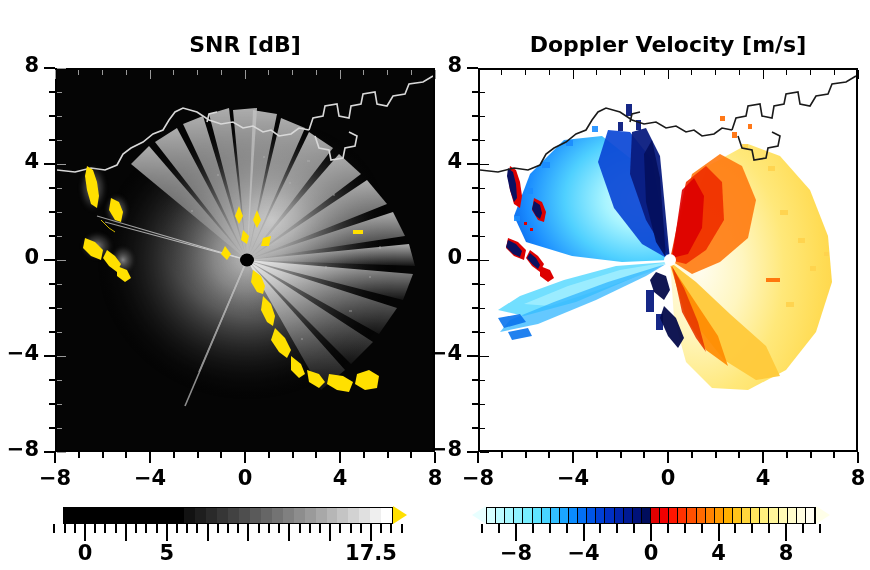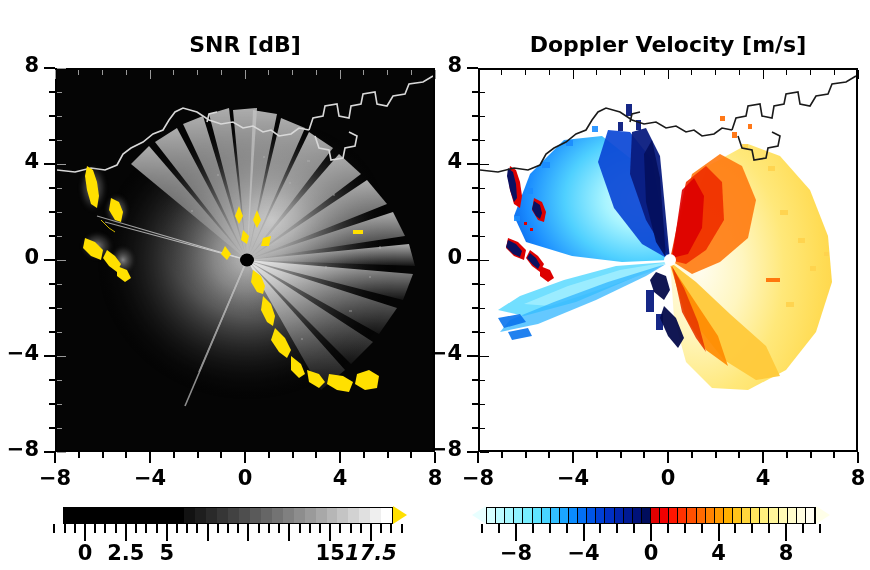--- a/index.html
+++ b/index.html
@@ -571,25 +571,23 @@
     <div class="cbtick min" style="left: 318.929px; top: 524px;"></div>
     <div class="cbtick maj" style="left: 329.143px; top: 524px;"></div>
     <div class="cbtick min" style="left: 339.357px; top: 524px;"></div>
     <div class="cbtick min" style="left: 349.571px; top: 524px;"></div>
     <div class="cbtick min" style="left: 359.786px; top: 524px;"></div>
     <div class="cbtick maj" style="left: 370px; top: 524px;"></div>
     <div class="cbtick min" style="left: 380.214px; top: 524px;"></div>
     <div class="cbtick min" style="left: 390.429px; top: 524px;"></div>
     <div class="cbtick min" style="left: 400.643px; top: 524px;"></div>
     <div class="cblabel" style="left: 40px; top: 541px; width: 90px;">0</div>
-    <div class="cblabel" style="left: 80.8571px; top: 541px; width: 90px;">2.5</div>
     <div class="cblabel" style="left: 121.714px; top: 541px; width: 90px;">5</div>
     <div class="cblabel" style="left: 162.571px; top: 541px; width: 90px; margin-top: 36px;">7.5</div>
-    <div class="cblabel" style="left: 285.143px; top: 541px; width: 90px;">15</div>
-    <div class="cblabel" style="left: 326px; top: 541px; width: 90px; font-style: italic;">17.5</div>
+    <div class="cblabel" style="left: 326px; top: 541px; width: 90px;">17.5</div>
     <div class="cbar-wrap" style="left: 486px; top: 507px; width: 330px;">
       <div class="cbar" style="width: 330px;">
         <div class="sw sw-out" style="background: rgb(214, 255, 255);"></div>
         <div class="sw sw-out" style="background: rgb(189, 251, 255);"></div>
         <div class="sw sw-out" style="background: rgb(166, 247, 255);"></div>
         <div class="sw sw-out" style="background: rgb(143, 242, 255);"></div>
         <div class="sw sw-out" style="background: rgb(119, 238, 255);"></div>
         <div class="sw sw-out" style="background: rgb(95, 228, 255);"></div>
         <div class="sw sw-out" style="background: rgb(72, 212, 255);"></div>
         <div class="sw sw-out" style="background: rgb(50, 191, 255);"></div>

